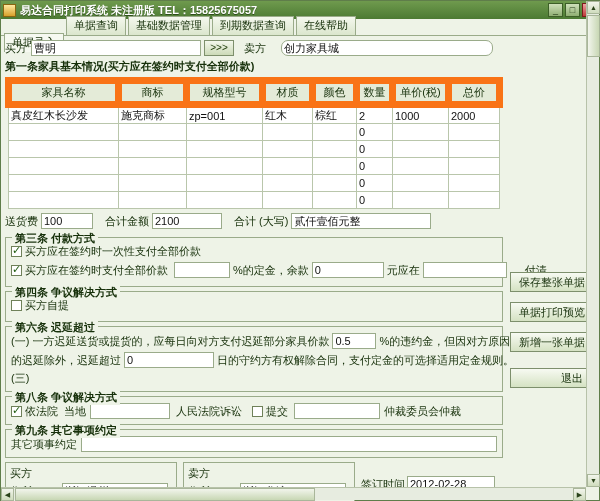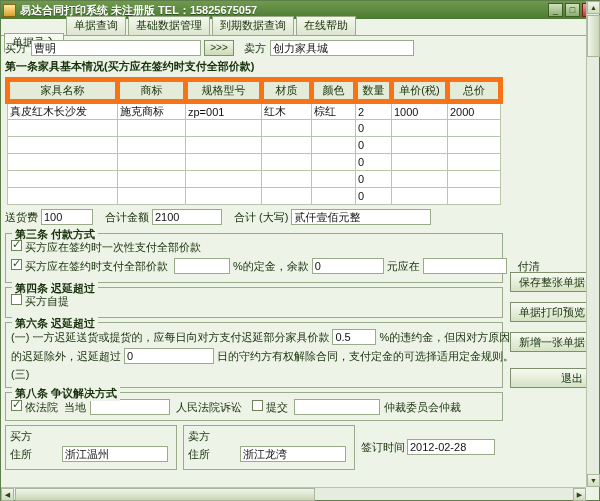--- a/index.html
+++ b/index.html
@@ -112,40 +112,40 @@
     padding:0 3px;
     font-size:11px;
     color:#16300a;
     font-weight:bold;
   }
   .sectitle { font-size:11px; color:#16300a; font-weight:bold; margin:0 0 3px 0; }
   
   table.grid { border-collapse:collapse; width:100%; }
   table.grid th {
     background:#e4ebd8;
-    border:5px solid #f97316;
+    border:7px solid #f97316;
     font-size:11px;
     font-weight:normal;
     height:16px;
     color:#16300a;
   }
   table.grid td {
     border:1px solid #b9c6ab;
     padding:0;
     background:#fff;
     height:17px;
   }
   table.grid td input {
     width:100%; height:15px; border:none; outline:none;
     font-size:11px; padding:0 2px; background:transparent;
     font-family:"Liberation Sans", sans-serif;
     color:#111;
   }
   
-  .cb { display:inline-flex; margin-right:6px; }
+  .cb { display:inline-flex; align-items:center; margin-right:6px; }
   .cbx {
     width:11px; height:11px;
     border:1px solid #6f8159;
     background:#fff;
     margin-right:3px;
     position:relative;
     display:inline-block;
   }
   .cbx.checked::after {
     content:"\2713";
@@ -225,21 +225,21 @@
     <div class="tab">在线帮助</div>
   </div>
 
   <div class="content">
 
     <div class="row">
       <span class="lbl">买方</span>
       <input class="txt" style="width: 170px; margin-left: 4px;" value="曹明">
       <div class="arrowbtn" style="margin-left:3px;">&gt;&gt;&gt;</div>
       <span class="lbl" style="margin-left:10px;">卖方</span>
-      <input class="txt" style="width: 144px; margin-left: 4px;" value="创力家具城">
+      <input class="txt" style="width: 212px; margin-left: 15px; border-radius: 7px;" value="创力家具城">
     </div>
 
     <div class="mainarea">
 
       <div class="sectitle">第一条家具基本情况(买方应在签约时支付全部价款)</div>
       <table class="grid">
         <tbody>
             <tr>
           <th style="width:110px">家具名称</th>
           <th style="width:68px">商标</th>
@@ -333,26 +333,26 @@
         <div class="row">
           <span class="cb">
             <span class="cbx checked"></span>
             <span class="lbl">买方应在签约时支付全部价款</span>
           </span>
           <input class="txt" style="width: 56px;" value="">
           <span class="lbl" style="margin:0 3px;">%的定金，余款</span>
           <input class="txt" style="width: 72px;" value="0">
           <span class="lbl" style="margin:0 3px;">元应在</span>
           <input class="txt" style="width: 84px;" value="">
-          <span class="lbl" style="margin-left:11px;">付清</span>
+          <span class="lbl" style="margin-left:18px;">付清</span>
         </div>
       </div>
 
       <div class="group">
-        <span class="gtitle">第四条  迟延超过</span>
+        <span class="gtitle">第四条  争议解决方式</span>
         <div class="row" style="margin-top:2px;font-family:Liberation Serif, serif;">
           <span class="cb">
             <span class="cbx"></span>
             <span class="lbl">买方自提</span>
           </span>
         </div>
       </div>
 
       <div class="group">
         <span class="gtitle">第六条  迟延超过</span>
@@ -383,20 +383,27 @@
           <span class="lbl" style="margin-left:6px;">人民法院诉讼</span>
           <span class="cb" style="margin-left:10px;">
             <span class="cbx"></span>
             <span class="lbl">提交</span>
           </span>
           <input class="txt" style="width: 86px;">
           <span class="lbl" style="margin-left:4px;">仲裁委员会仲裁</span>
         </div>
       </div>
 
+      <div class="group">
+        <span class="gtitle">第九条  其它事项约定</span>
+        <div class="row" style="margin-top:2px;margin-bottom:0;">
+          <span class="lbl">其它项事约定</span>
+          <input class="txt" style="flex: 1 1 0%; margin-left: 4px;" value="">
+        </div>
+      </div>
 
       <div class="bottomcols">
         <div class="bcol" style="width:172px;">
           <div class="hdr">买方</div>
           <div class="brow">
             <span class="lbl">住所</span>
             <input class="txt" style="width: 106px;" value="浙江温州">
           </div>
 
         </div>

